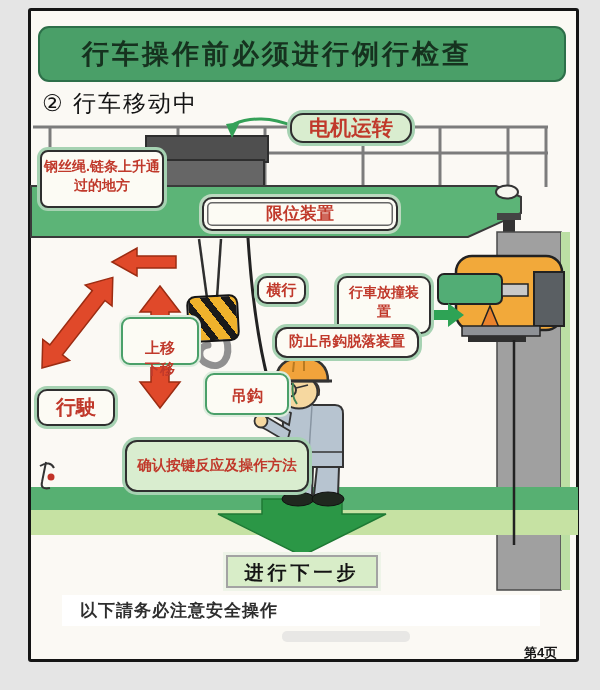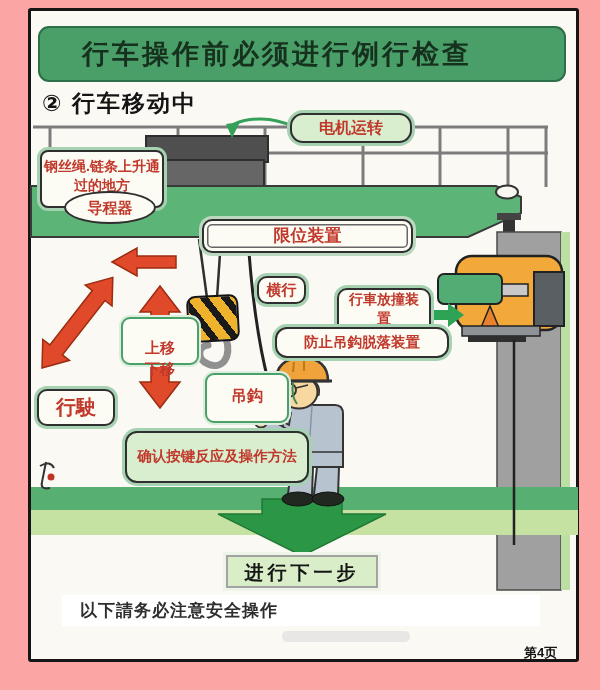--- a/index.html
+++ b/index.html
@@ -1,25 +1,25 @@
 <!DOCTYPE html>
 <html><head>
 <meta charset="utf-8">
 <style>
   html,body{margin:0;padding:0;background:#ffffff;}
-  .page{position:relative;width:600px;height:690px;background:#fca5a5;overflow:hidden;
+  .page{position:relative;width:600px;height:690px;background:#e5e5e5;overflow:hidden;
         font-family:"Liberation Sans","DejaVu Sans",sans-serif;}
   .frame{position:absolute;left:28px;top:8px;width:545px;height:648px;
          border:3px solid #151515;border-radius:3px;background:#fbf9f4;}
   .banner{position:absolute;left:38px;top:26px;width:528px;height:56px;
           background:#4a9f68;border:2px solid #2d6f49;border-radius:11px;
           box-sizing:border-box;z-index:3;}
   .banner-title{position:absolute;left:42px;top:0;line-height:52px;
           font-size:27px;font-weight:bold;color:#16321f;letter-spacing:3px;white-space:nowrap;}
-  .subtitle{position:absolute;left:42px;top:88px;font-size:23px;font-weight:bold;
+  .subtitle{position:absolute;left:42px;top:88px;font-size:23px;font-weight:normal;
           color:#141414;z-index:3;letter-spacing:2px;}
   svg.art{position:absolute;left:0;top:0;z-index:1;pointer-events:none;}
   .co{position:absolute;box-sizing:border-box;text-align:center;font-weight:bold;
       color:#c0392b;z-index:3;}
   .co-white{background:#fcfbf4;border:2px solid #2f2f2f;border-radius:10px;
       box-shadow:0 0 0 3px #a6d2b2;}
   .co-greenfill{background:#d9edcf;}
   .co-greenborder{background:#fcfbf4;border:2.5px solid #4aa069;border-radius:9px;
       box-shadow:0 0 0 2px #dcecdd;}
   .ellipse{background:#fcfbf4;border:2.5px solid #2f2f2f;border-radius:50%;}
@@ -154,64 +154,61 @@
   <div class="hook-block"></div>
 
   <div class="banner">
     <div class="banner-title">行车操作前必须进行例行检查</div>
   </div>
   <div class="subtitle">
     <span>②</span>
     <span>行车移动中</span>
   </div>
 
-  <div class="co co-white co-greenfill" style="left:290px;top:113px;width:122px;height:30px;line-height:25px;font-size:16px;border-radius:13px;">
+  <div class="co co-white co-greenfill" style="left:290px;top:113px;width:122px;height:30px;line-height:25px;font-size:21px;border-radius:13px;">
     <span>电机运转</span>
   </div>
 
   <div class="co co-white" style="left:40px;top:150px;width:124px;height:58px;font-size:14px;line-height:19px;padding-top:5px;border-radius:8px;">
     <span style="display:block">钢丝绳.链条上升通</span>
     <span style="display:block">过的地方</span>
   </div>
 
-  <div class="co ellipse" style="left:64px;top:191px;width:92px;height:33px;line-height:29px;font-size:15px;">
-    <span>导程器</span>
-  </div>
-
-  <div class="co co-white" style="left:202px;top:197px;width:211px;height:34px;line-height:29px;font-size:17px;box-shadow:0 0 0 3px #bcd9c0, inset 0 0 0 3px #fcfbf4, inset 0 0 0 4.5px #666;margin-top:22px;">
+
+  <div class="co co-white" style="left:202px;top:197px;width:196px;height:34px;line-height:29px;font-size:17px;box-shadow:0 0 0 3px #bcd9c0, inset 0 0 0 3px #fcfbf4, inset 0 0 0 4.5px #666;">
     <span>限位装置</span>
   </div>
 
   <div class="co co-white" style="left:257px;top:276px;width:49px;height:28px;line-height:23px;font-size:15px;">
     <span>横行</span>
   </div>
 
-  <div class="co co-white" style="left:337px;top:288px;width:94px;height:58px;font-size:14px;line-height:19px;">
+  <div class="co co-white" style="left:337px;top:276px;width:94px;height:58px;font-size:14px;line-height:19px;padding-top:5px;">
     <span style="display:block">行車放撞装</span>
     <span style="display:block">置</span>
   </div>
 
   <div class="co co-greenborder" style="left:121px;top:317px;width:78px;height:48px;font-size:15px;line-height:21px;padding-top:18px;">
     <span style="display:block">上移</span>
     <span style="display:block">下移</span>
   </div>
 
-  <div class="co co-white" style="left:275px;top:327px;width:174px;height:31px;line-height:26px;font-size:14.5px;border-radius:12px;">
+  <div class="co co-white" style="left:275px;top:327px;width:144px;height:31px;line-height:26px;font-size:14.5px;border-radius:12px;font-family:Liberation Mono, monospace;">
     <span>防止吊鈎脱落装置</span>
   </div>
 
-  <div class="co co-greenborder" style="left:205px;top:373px;width:84px;height:50px;line-height:41px;font-size:16px;">
+  <div class="co co-greenborder" style="left:205px;top:373px;width:84px;height:42px;line-height:41px;font-size:16px;">
     <span>吊鈎</span>
   </div>
 
   <div class="co co-white" style="left:37px;top:389px;width:78px;height:37px;line-height:32px;font-size:20px;">
     <span>行駛</span>
   </div>
 
-  <div class="co co-white co-greenfill" style="left:125px;top:431px;width:184px;height:52px;line-height:47px;font-size:14.5px;border-radius:12px;">
+  <div class="co co-white co-greenfill" style="left:125px;top:440px;width:184px;height:52px;line-height:47px;font-size:14.5px;border-radius:12px;">
     <span>确认按键反应及操作方法</span>
   </div>
 
   <div class="next-step">
     <span>进行下一步</span>
   </div>
 
   <div class="bottom-band">
     <span>以下請务必注意安全操作</span>
   </div>

